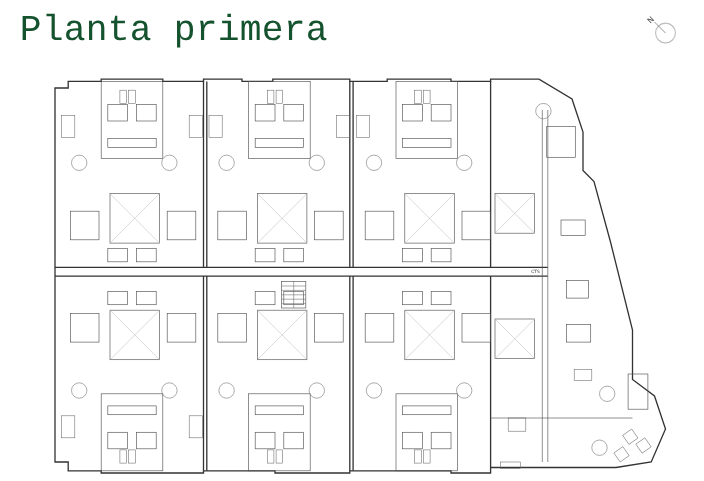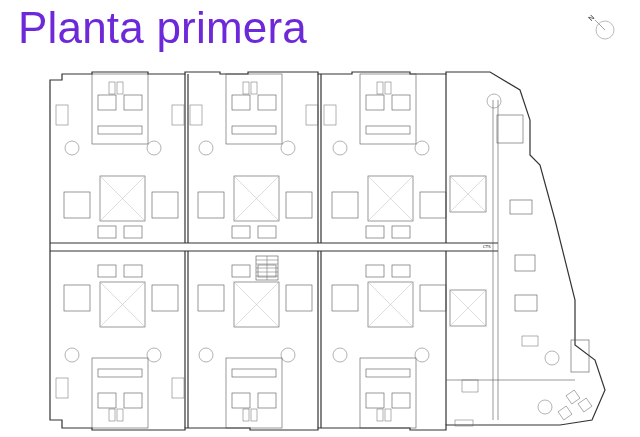--- a/index.html
+++ b/index.html
@@ -1,17 +1,17 @@
 <!DOCTYPE html>
 <html><head>
   <meta charset="utf-8">
   <style>
     html,body{margin:0;padding:0;background:#ffffff;}
     body{width:640px;height:437px;position:relative;overflow:hidden;font-family:"DejaVu Serif",serif;}
-    .title{position:absolute;left:18px;top:8px;font-family:Liberation Sans, sans-serif;font-size:44px;color:#6d28d9;letter-spacing:0.2px;line-height:40px;}
+    .title{position:absolute;left:18px;top:8px;font-family:Liberation Mono, monospace;font-size:33px;color:#14532d;letter-spacing:0.2px;line-height:40px;}
     .compass{position:absolute;left:585px;top:8px;width:40px;height:36px;}
     .plan{position:absolute;left:0;top:0;width:640px;height:437px;}
     .plan .w{fill:none;stroke:#333;stroke-width:1.2;}
     .plan .t{fill:none;stroke:#555;stroke-width:0.6;}
     .plan .f{fill:none;stroke:#666;stroke-width:0.5;}
     .plan .x{stroke:#bbb;stroke-width:0.5;}
     .lbl{font-family:"DejaVu Sans",sans-serif;font-size:4px;fill:#333;}
   </style>
 </head>
 <body>

